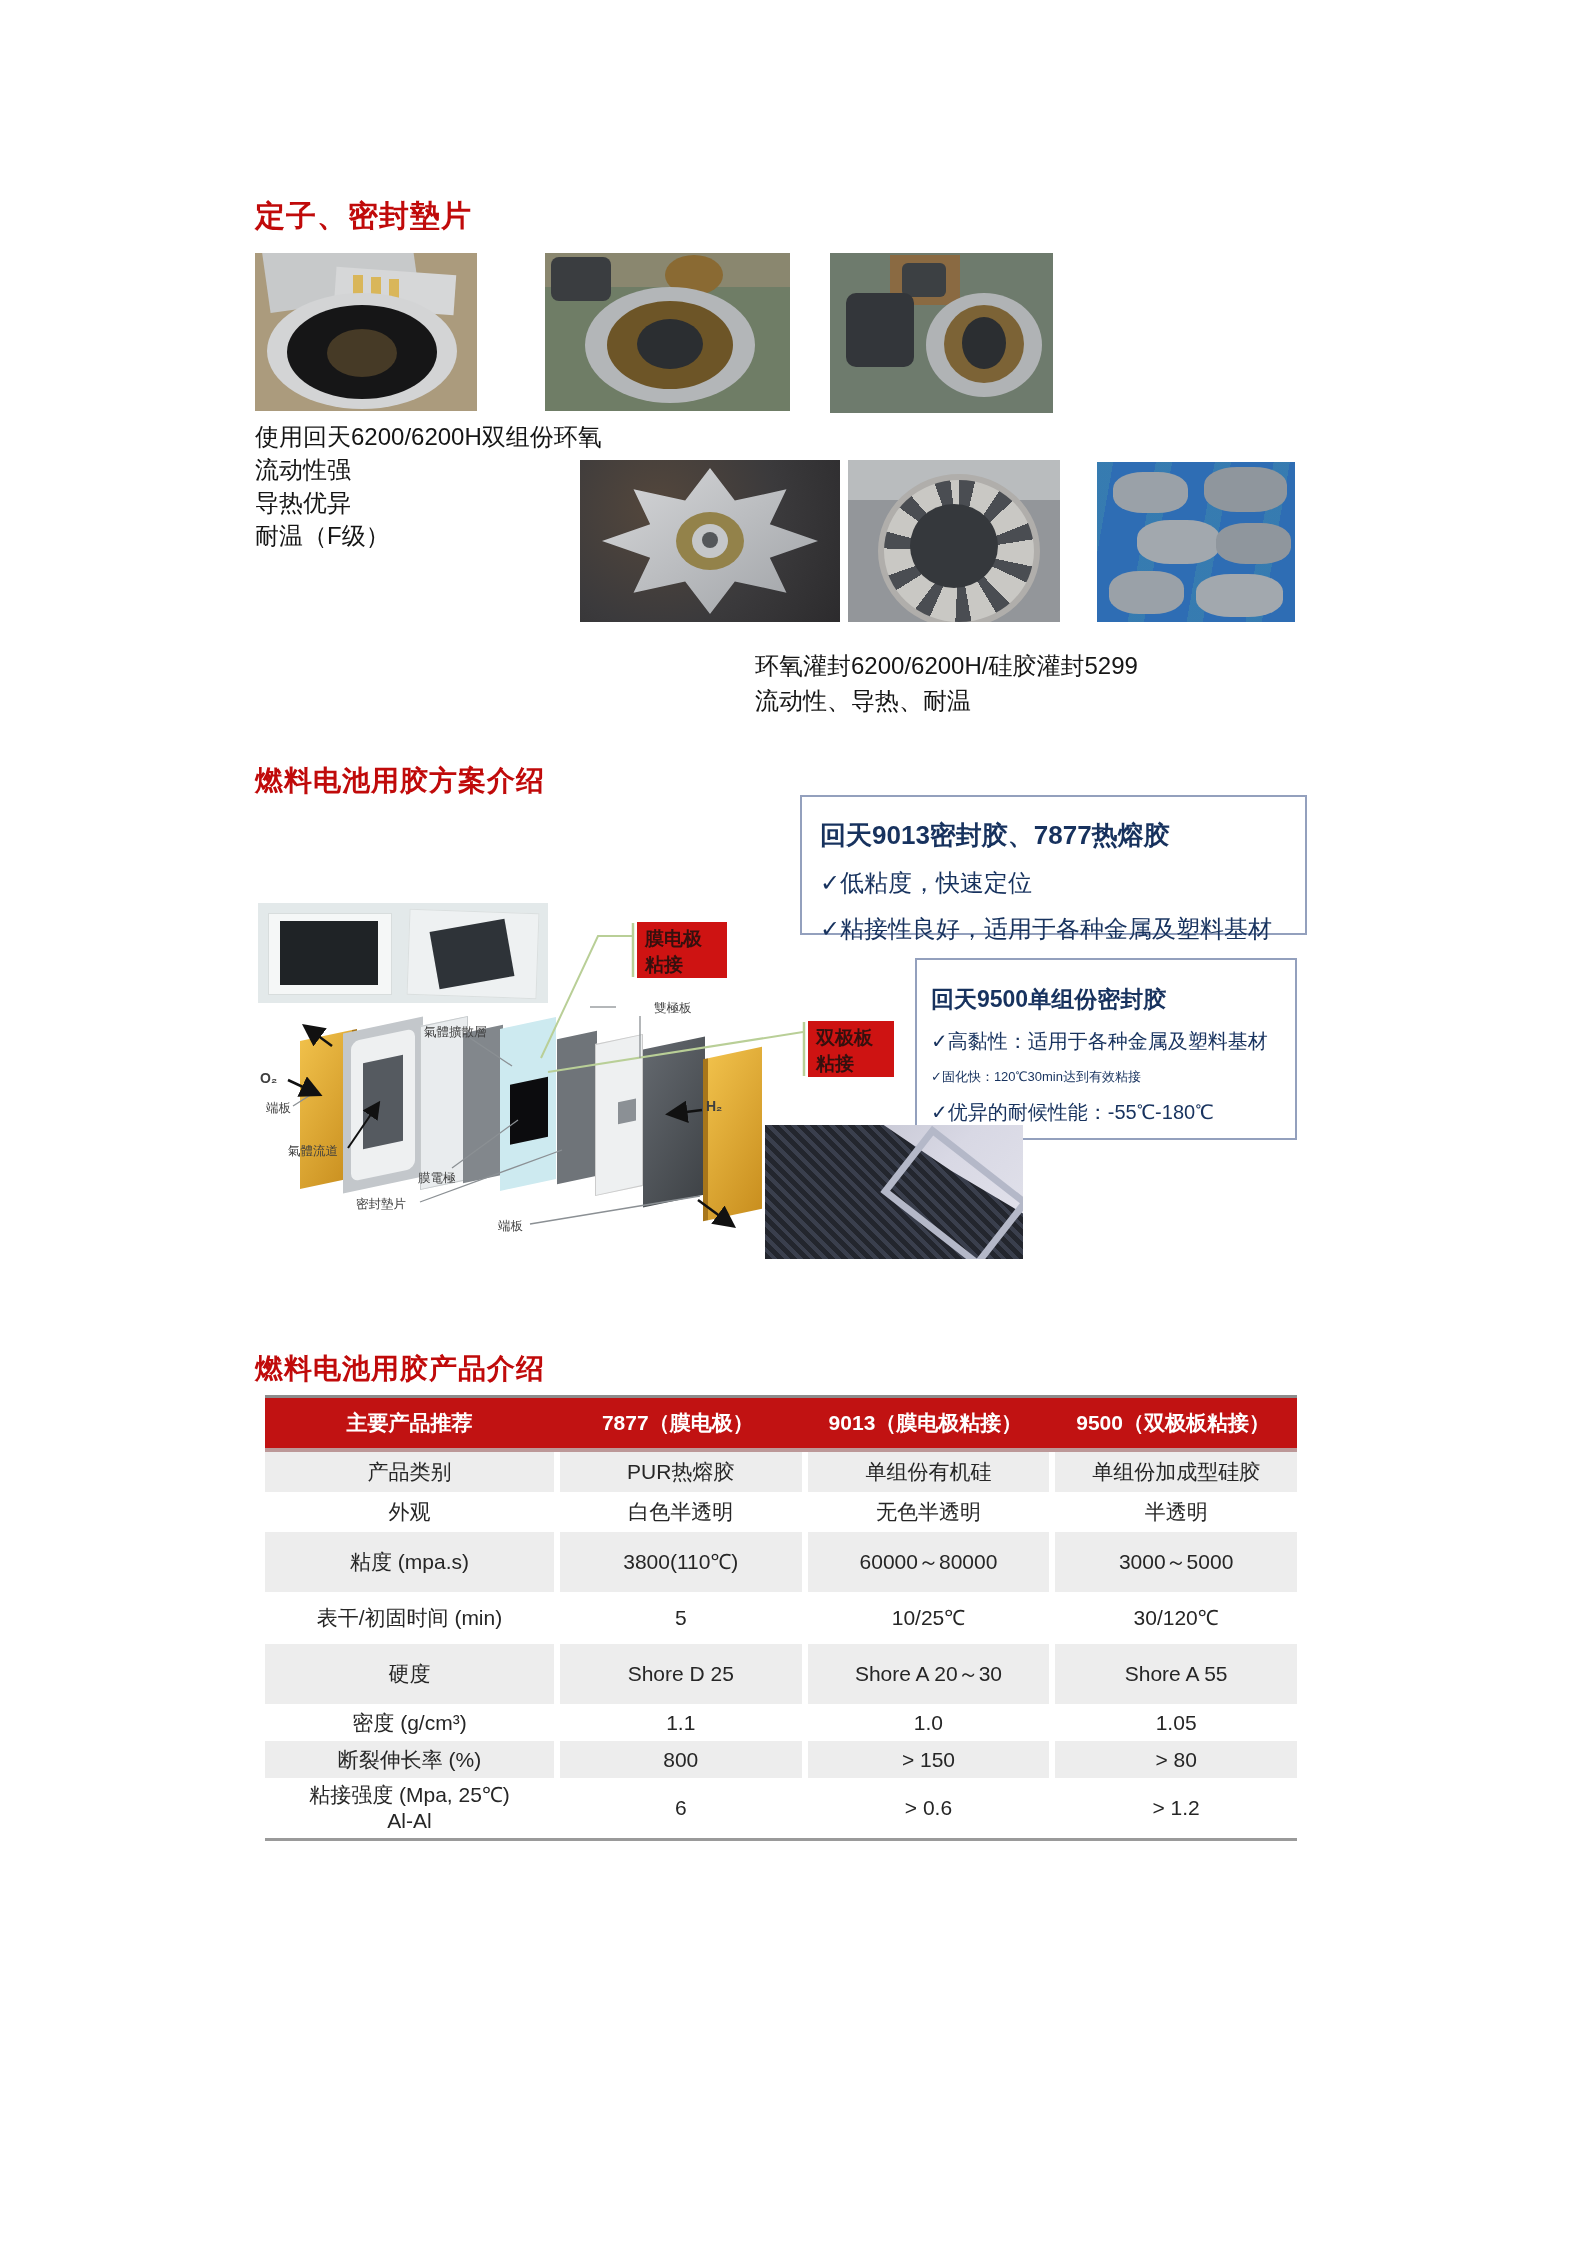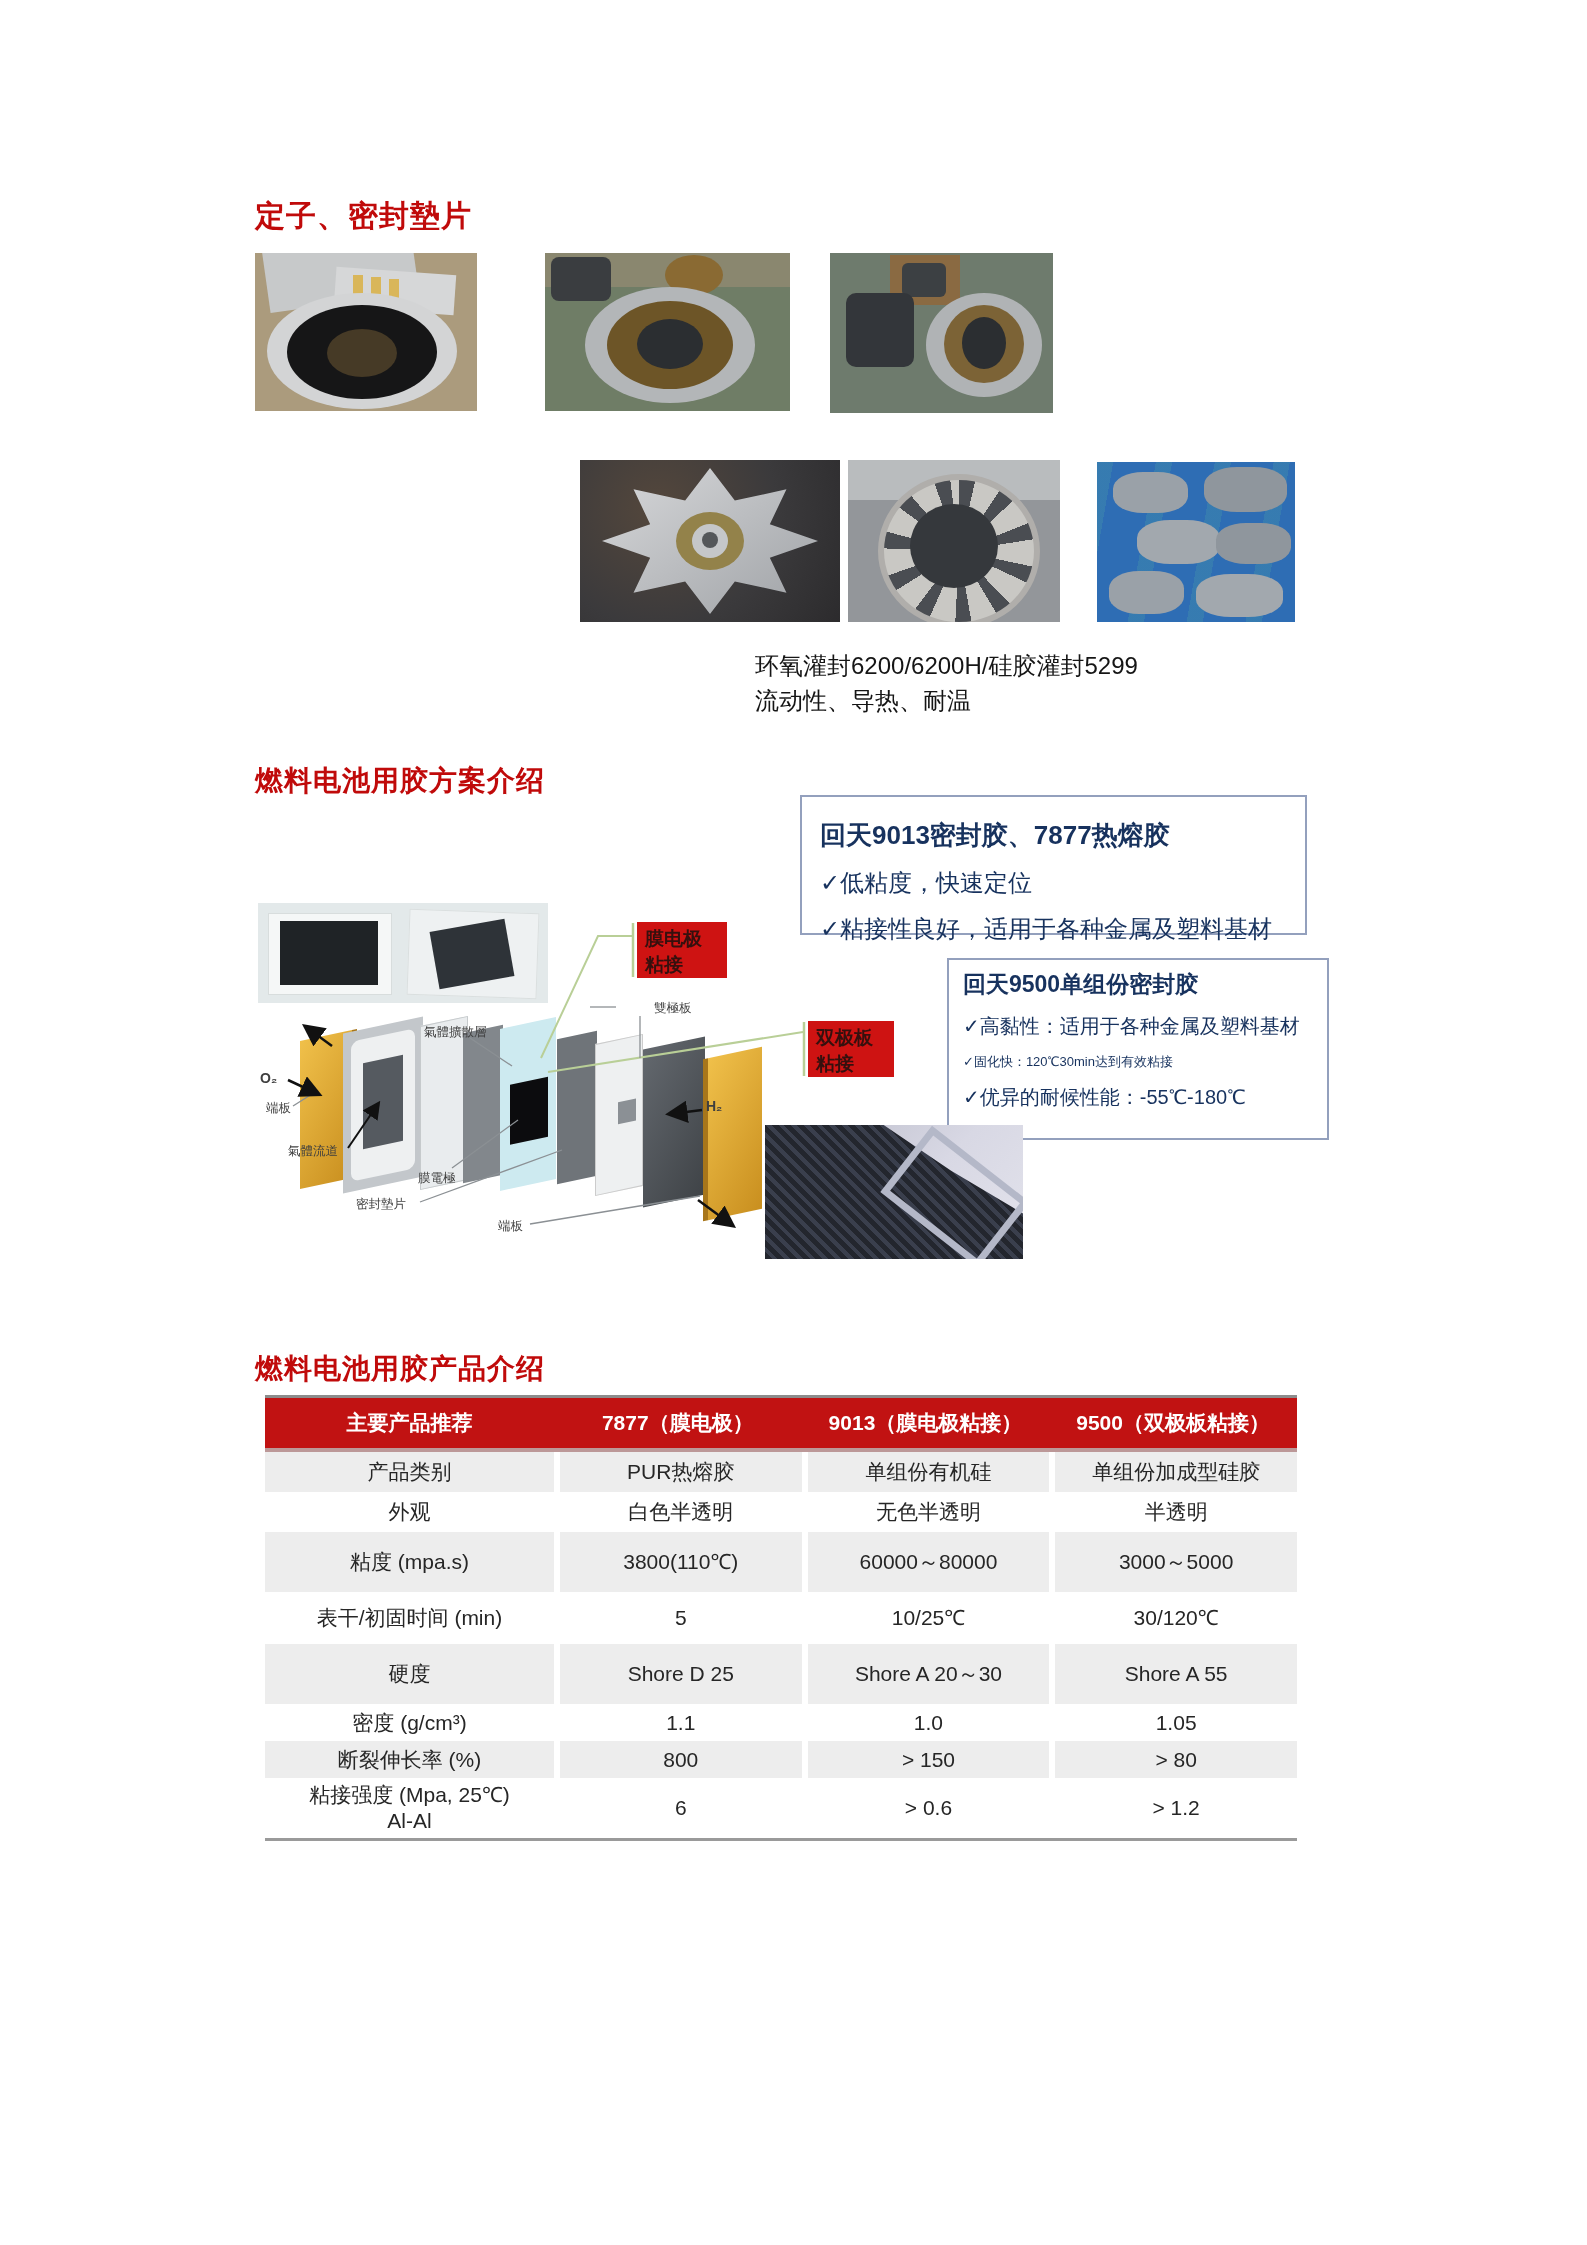--- a/index.html
+++ b/index.html
@@ -58,20 +58,26 @@
   </div>
   <div class="photo" style="left:830px;top:253px;width:223px;height:160px;background:#6e7b6d;">
     <div class="abs" style="left:60px;top:2px;width:70px;height:50px;background:#8a6a42;"></div>
     <div class="abs" style="left:72px;top:10px;width:44px;height:34px;background:#3c4043;border-radius:6px;"></div>
     <div class="abs" style="left:16px;top:40px;width:68px;height:74px;background:#33363a;border-radius:10px;"></div>
     <div class="abs" style="left:96px;top:40px;width:116px;height:104px;background:#b0b3b5;border-radius:50%;"></div>
     <div class="abs" style="left:114px;top:52px;width:80px;height:78px;background:#7c6336;border-radius:50%;"></div>
     <div class="abs" style="left:132px;top:64px;width:44px;height:52px;background:#2b2e31;border-radius:50%;"></div>
   </div>
 
+  <div class="abs desc" style="left:255px;top:420px;">
+    <div>使用回天6200/6200H双组份环氧</div>
+    <div>流动性强</div>
+    <div>导热优异</div>
+    <div>耐温（F级）</div>
+  </div>
 
   <div class="photo" style="left:580px;top:460px;width:260px;height:162px;background:radial-gradient(circle at 30% 30%,#54473c 0%,#3b3a3c 55%,#2c2b2d 100%);">
     <div class="abs" style="left:22px;top:8px;width:216px;height:146px;background:linear-gradient(145deg,#d7d8da,#9fa2a6);
          clip-path:polygon(50% 0%,61.5% 22.3%,85.4% 14.6%,77.7% 38.5%,100% 50%,77.7% 61.5%,85.4% 85.4%,61.5% 77.7%,50% 100%,38.5% 77.7%,14.6% 85.4%,22.3% 61.5%,0% 50%,22.3% 38.5%,14.6% 14.6%,38.5% 22.3%);"></div>
     <div class="abs" style="left:96px;top:52px;width:68px;height:58px;background:#93824a;border-radius:50%;"></div>
     <div class="abs" style="left:112px;top:64px;width:36px;height:34px;background:#c5c7c9;border-radius:50%;"></div>
     <div class="abs" style="left:122px;top:72px;width:16px;height:16px;background:#54575a;border-radius:50%;"></div>
   </div>
   <div class="photo" style="left:848px;top:460px;width:212px;height:162px;background:#93969a;">
     <div class="abs" style="left:0;top:0;width:100%;height:40px;background:#b9bcbe;"></div>
@@ -95,21 +101,21 @@
   </div>
 
   <div class="abs h-red" style="left:255px;top:762px;font-size:28px;">燃料电池用胶方案介绍</div>
 
   <div class="bluebox" style="left:800px;top:795px;width:507px;height:140px;padding:12px 18px;">
     <div class="bb-title" style="font-size:26px;margin-top:9px;">回天9013密封胶、7877热熔胶</div>
     <div class="bb-point" style="font-size:24px;margin-top:14px;">✓低粘度，快速定位</div>
     <div class="bb-point" style="font-size:24px;margin-top:14px;">✓粘接性良好，适用于各种金属及塑料基材</div>
   </div>
 
-  <div class="bluebox" style="left:915px;top:958px;width:382px;height:182px;padding:5px 14px;margin-left:32px;">
+  <div class="bluebox" style="left:915px;top:958px;width:382px;height:182px;padding:20px 14px;">
     <div class="bb-title" style="font-size:23px;margin-top:4px;">回天9500单组份密封胶</div>
     <div class="bb-point" style="font-size:20px;margin-top:13px;">✓高黏性：适用于各种金属及塑料基材</div>
     <div class="bb-point" style="font-size:13px;margin-top:13px;">✓固化快：120℃30min达到有效粘接</div>
     <div class="bb-point" style="font-size:20px;margin-top:13px;">✓优异的耐候性能：-55℃-180℃</div>
   </div>
 
   <div class="photo" style="left:258px;top:903px;width:290px;height:100px;background:#e3e9ea;">
     <div class="abs" style="left:10px;top:10px;width:122px;height:80px;background:#f5f7f7;border:1px solid #d8dddd;"></div>
     <div class="abs" style="left:22px;top:18px;width:98px;height:64px;background:#1f2326;"></div>
     <div class="abs" style="left:150px;top:8px;width:128px;height:84px;background:#eef1f2;border:1px solid #dadfdf;transform:rotate(2deg);"></div>

